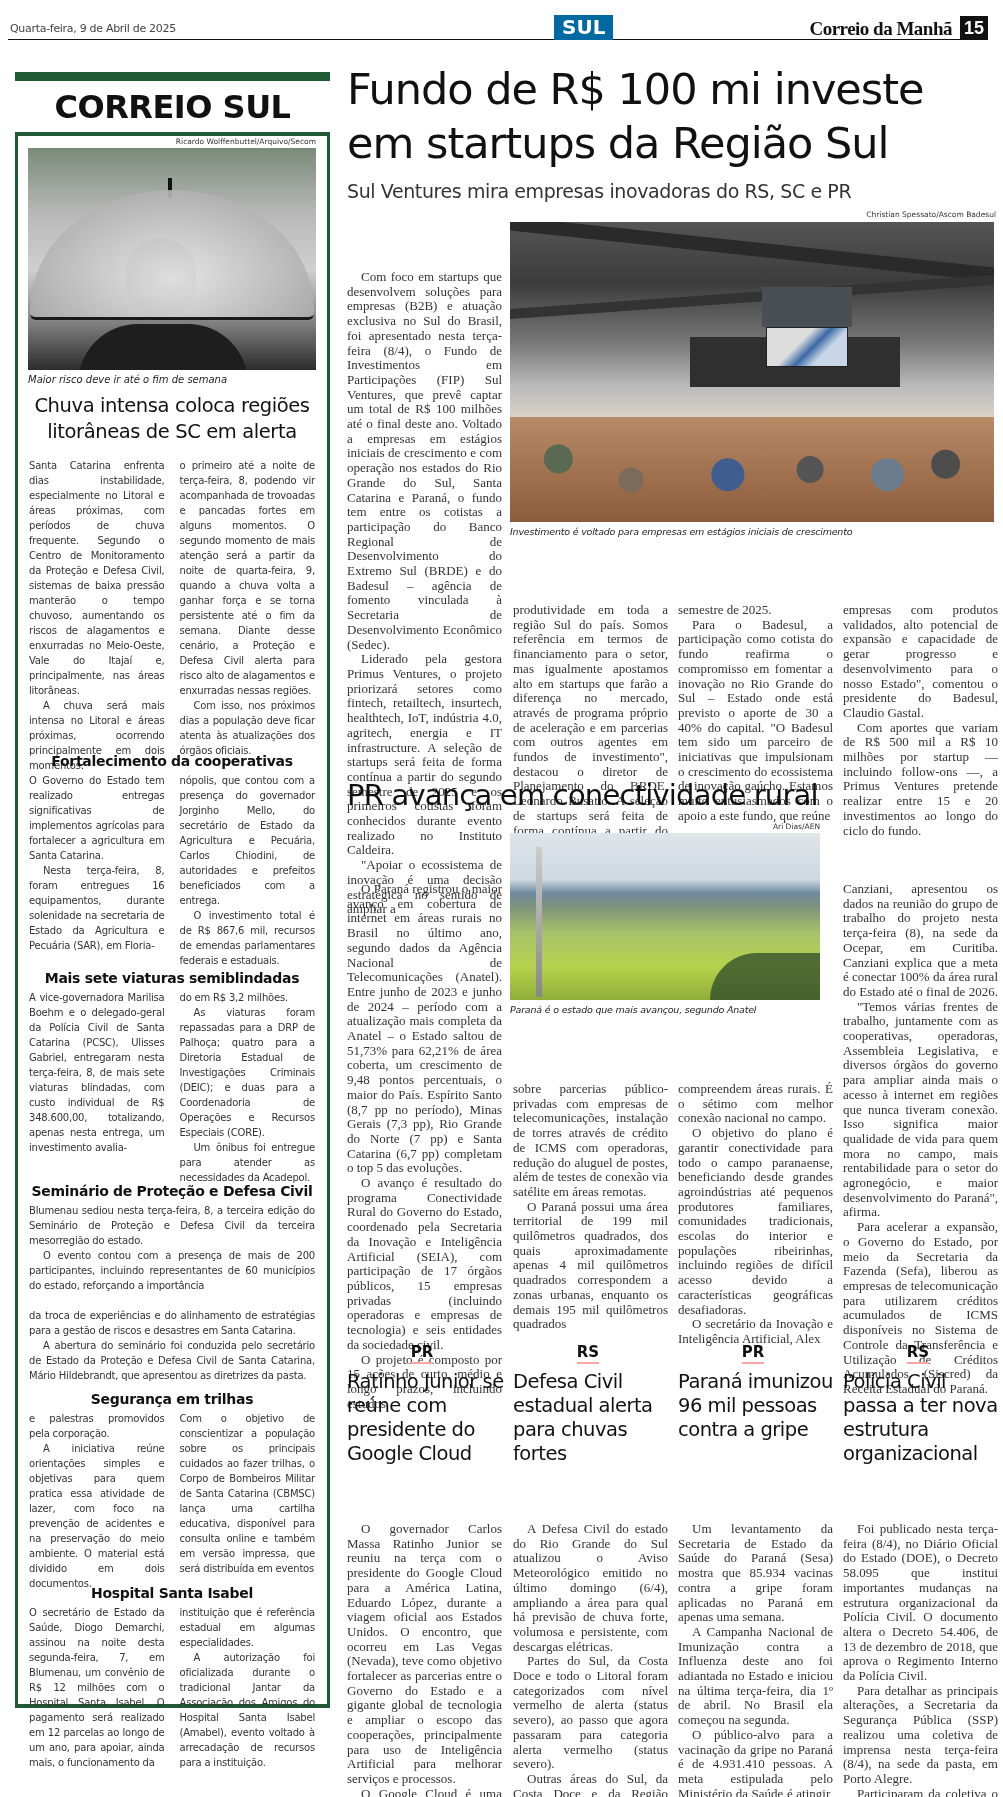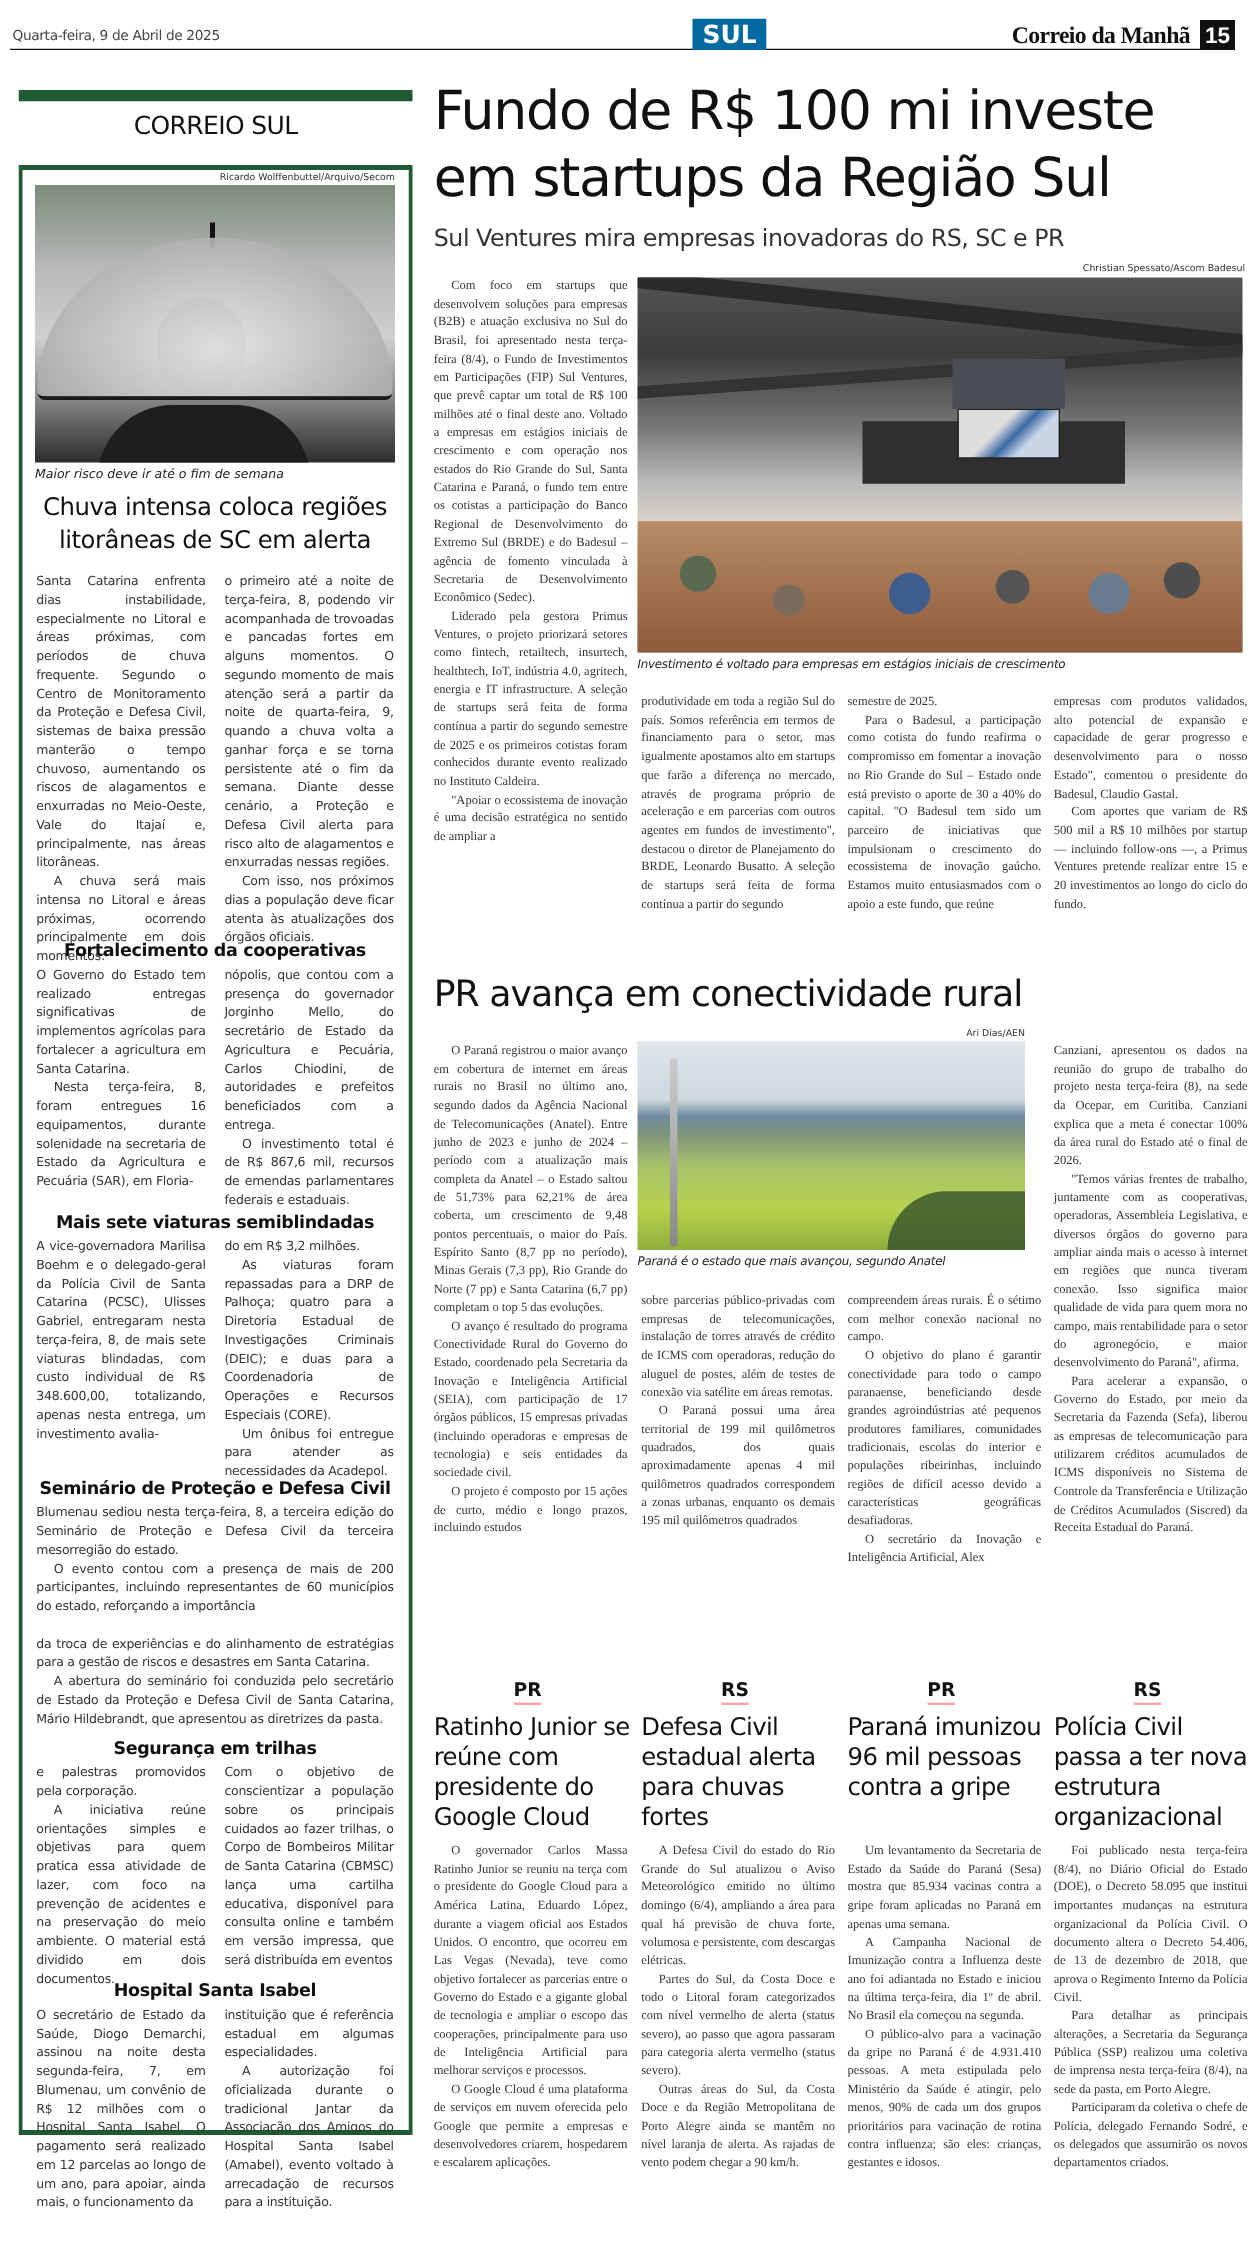--- a/index.html
+++ b/index.html
@@ -8,21 +8,21 @@
 
   
   .masthead { position: absolute; left: 8px; top: 8px; width: 980px; height: 32px; border-bottom: 1.5px solid #111; }
   .mh-date { position: absolute; left: 2px; top: 14px; font-size: 11px; color: #444; font-family: "DejaVu Sans", sans-serif; letter-spacing: -0.3px; }
   .mh-section { position: absolute; left: 546px; top: 7px; background: #0369a1; color: #fff; font-family: "DejaVu Sans", sans-serif; font-size: 20px; font-weight: bold; padding: 0 8px; height: 25px; line-height: 25px; }
   .mh-paper { position: absolute; right: 36px; top: 10px; font-family: "Liberation Serif", serif; font-weight: bold; font-size: 19px; color: #111; letter-spacing: -0.5px; }
   .mh-page { position: absolute; right: 0; top: 8px; background: #111; color: #fff; font-weight: bold; font-size: 18px; width: 28px; height: 24px; line-height: 24px; text-align: center; }
 
   
   .cs-topbar { position: absolute; left: 15px; top: 72px; width: 315px; height: 9px; background: #1f5a35; }
-  .cs-title { position: absolute; left: 15px; top: 88px; width: 315px; text-align: center; font-family: "DejaVu Sans", sans-serif; font-weight: normal; font-size: 20px; color: #111; letter-spacing: -0.5px; }
+  .cs-title { position: absolute; left: 15px; top: 88px; width: 315px; text-align: center; font-family: "DejaVu Sans", sans-serif; font-weight: bold; font-size: 32px; color: #111; letter-spacing: -0.5px; }
   .cs-box { position: absolute; left: 15px; top: 132px; width: 315px; height: 1576px; border: 3px solid #1f5a35; border-top-width: 4px; border-bottom-width: 4px; }
   .photo-credit { font-family: "DejaVu Sans", sans-serif; font-size: 7.5px; color: #333; text-align: right; }
   .cs-credit { position: absolute; left: 28px; top: 137px; width: 288px; }
   .cs-photo { position: absolute; left: 28px; top: 148px; width: 288px; height: 222px; overflow: hidden;
      background: linear-gradient(180deg, #7a8b7a 0%, #b9b9b9 30%, #cfcfcf 55%, #8f8f8f 75%, #2c2c2c 100%); }
   .umbrella { position: absolute; left: 2px; top: 42px; width: 284px; height: 130px; border-radius: 142px 142px 6px 6px / 120px 120px 6px 6px;
      background: radial-gradient(ellipse at 50% 70%, #e7e7e7 0%, #bdbdbd 55%, #9a9a9a 100%); border-bottom: 3px solid #111; opacity: 0.92; }
   .umbrella-head { position: absolute; left: 98px; top: 90px; width: 70px; height: 80px; border-radius: 40px; background: #777; }
   .umbrella-coat { position: absolute; left: 50px; top: 176px; width: 170px; height: 60px; border-radius: 60px 60px 0 0; background: #1e1e1e; }
   .umbrella-shaft { position: absolute; left: 140px; top: 30px; width: 4px; height: 20px; background: #111; }
@@ -48,21 +48,21 @@
   .mp-crowd { position: absolute; left: 0; top: 195px; width: 484px; height: 105px; background:
      radial-gradient(circle at 10% 40%, #5a6a52 0 14px, transparent 15px),
      radial-gradient(circle at 25% 60%, #7b6b5b 0 12px, transparent 13px),
      radial-gradient(circle at 45% 55%, #3f5d8f 0 16px, transparent 17px),
      radial-gradient(circle at 62% 50%, #555 0 13px, transparent 14px),
      radial-gradient(circle at 78% 55%, #6b7c8f 0 16px, transparent 17px),
      radial-gradient(circle at 90% 45%, #4d4d4d 0 14px, transparent 15px),
      linear-gradient(180deg, #b88a66, #8c5b3c); }
   .main-caption { position: absolute; left: 510px; top: 526px; width: 490px; font-family: "DejaVu Sans", sans-serif; font-style: italic; font-size: 9.5px; color: #222; letter-spacing: -0.2px; }
 
-  .body-col { position: absolute; font-family: "Liberation Serif", serif; font-size: 10px; line-height: 14.7px; color: #333; text-align: justify; hyphens: auto; }
+  .body-col { position: absolute; font-family: "Liberation Serif", serif; font-size: 13px; line-height: 14.7px; color: #333; text-align: justify; hyphens: auto; margin-top: 48px; }
   .body-col p { text-indent: 14px; }
   .body-col p.noind { text-indent: 0; }
 
   
   .pr-headline { position: absolute; left: 347px; top: 778px; width: 650px; font-family: "DejaVu Sans", sans-serif; font-size: 29px; color: #111; letter-spacing: -0.8px; }
   .pr-credit { position: absolute; left: 508px; top: 822px; width: 312px; }
   .pr-photo { position: absolute; left: 510px; top: 833px; width: 310px; height: 167px; overflow: hidden;
      background: linear-gradient(180deg, #dfe6ea 0%, #cdd8df 28%, #6f8aa0 36%, #7d937c 44%, #a7c36a 60%, #b7d24b 80%, #8fae3a 100%); }
   .pr-tower { position: absolute; left: 26px; top: 14px; width: 6px; height: 150px; background: linear-gradient(180deg, #ccc, #888); }
   .pr-trees { position: absolute; left: 200px; top: 120px; width: 110px; height: 47px; border-radius: 50px 0 0 0; background: #2e4a2a; opacity: 0.75; }

